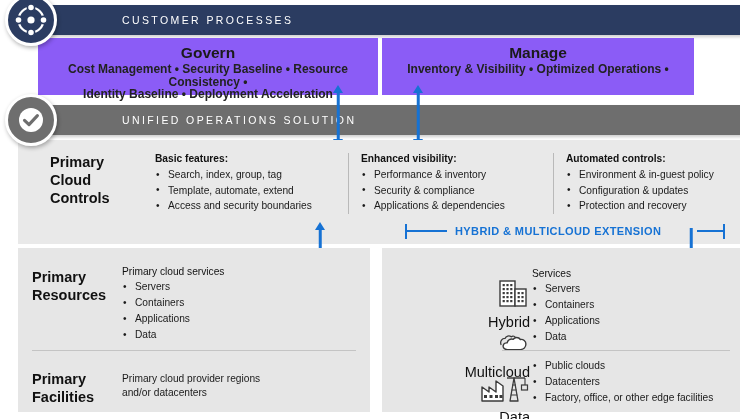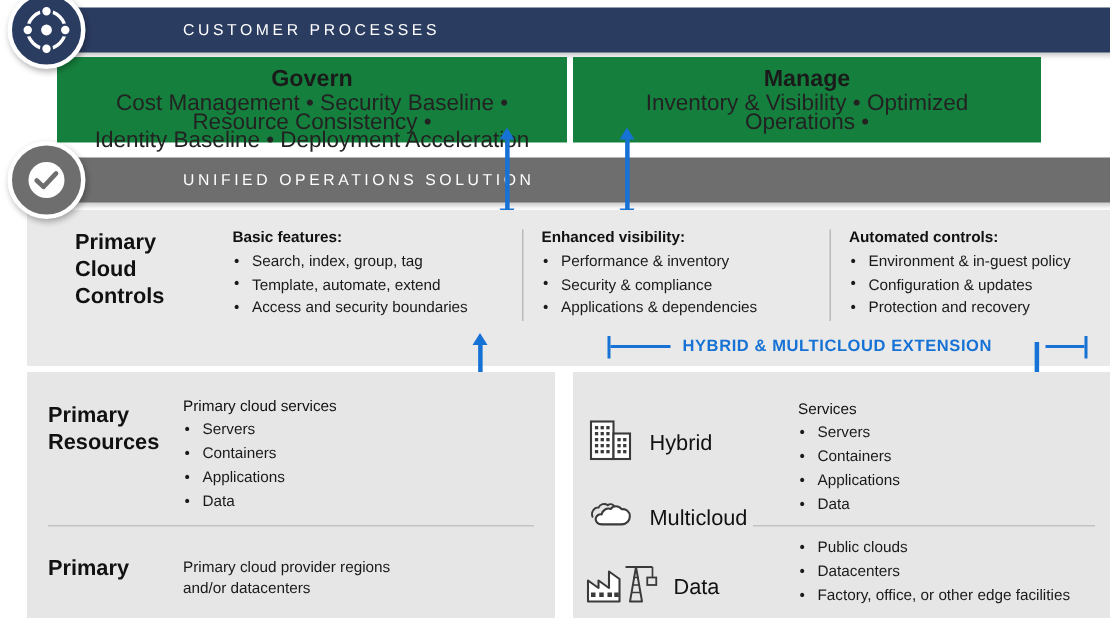--- a/index.html
+++ b/index.html
@@ -66,36 +66,36 @@
     left: 5px;
     top: 94px;
     background: #6e6e6e;
     border: 3px solid #ffffff;
   }
 
   
   .process-card {
     position: absolute;
     top: 38px;
-    background: #15803d;
+    background: #8b5cf6;
     box-sizing: border-box;
     text-align: center;
     padding-top: 5px;
   }
   #govern-card { left: 38px; width: 340px; height: 57px; }
   #manage-card { left: 382px; width: 312px; height: 57px; }
   .process-title {
     font-size: 15.5px;
     font-weight: 700;
     color: #1a1a1a;
     line-height: 20px;
   }
   .process-sub {
-    font-size: 15px;
-    font-weight: 400;
+    font-size: 12px;
+    font-weight: 700;
     color: #222222;
     line-height: 12.5px;
     padding: 0 18px;
   }
 
   
   #controls-row {
     position: absolute;
     left: 18px;
     top: 140px;
@@ -254,22 +254,23 @@
     font-size: 10.2px;
     line-height: 14px;
     color: #1a1a1a;
   }
 
   
   .env-row {
     position: absolute;
     left: 8px;
     display: flex;
-    align-items: center;
+    align-items: flex-end;
     width: 140px;
+    flex-direction: column;
   }
   .env-name {
     font-size: 14.5px;
     font-weight: 400;
     color: #111111;
     margin-left: 9px;
   }
   #env-hybrid { top: 28px; }
   #env-multicloud { top: 78px; }
   #env-edge { top: 125px; }
@@ -439,20 +440,21 @@
     <ul class="bullets">
       <li>Servers</li>
       <li>Containers</li>
       <li>Applications</li>
       <li>Data</li>
     </ul>
   </div>
   <div class="hr-sep" id="left-hr"></div>
   <div id="fac-label">
     <div>Primary</div>
+    <div>Facilities</div>
   </div>
   <div id="fac-text">
     <div>Primary cloud provider regions</div>
     <div>and/or datacenters</div>
   </div>
 </div>
 
 <div id="right-panel">
 
   <div class="env-row" id="env-hybrid">

